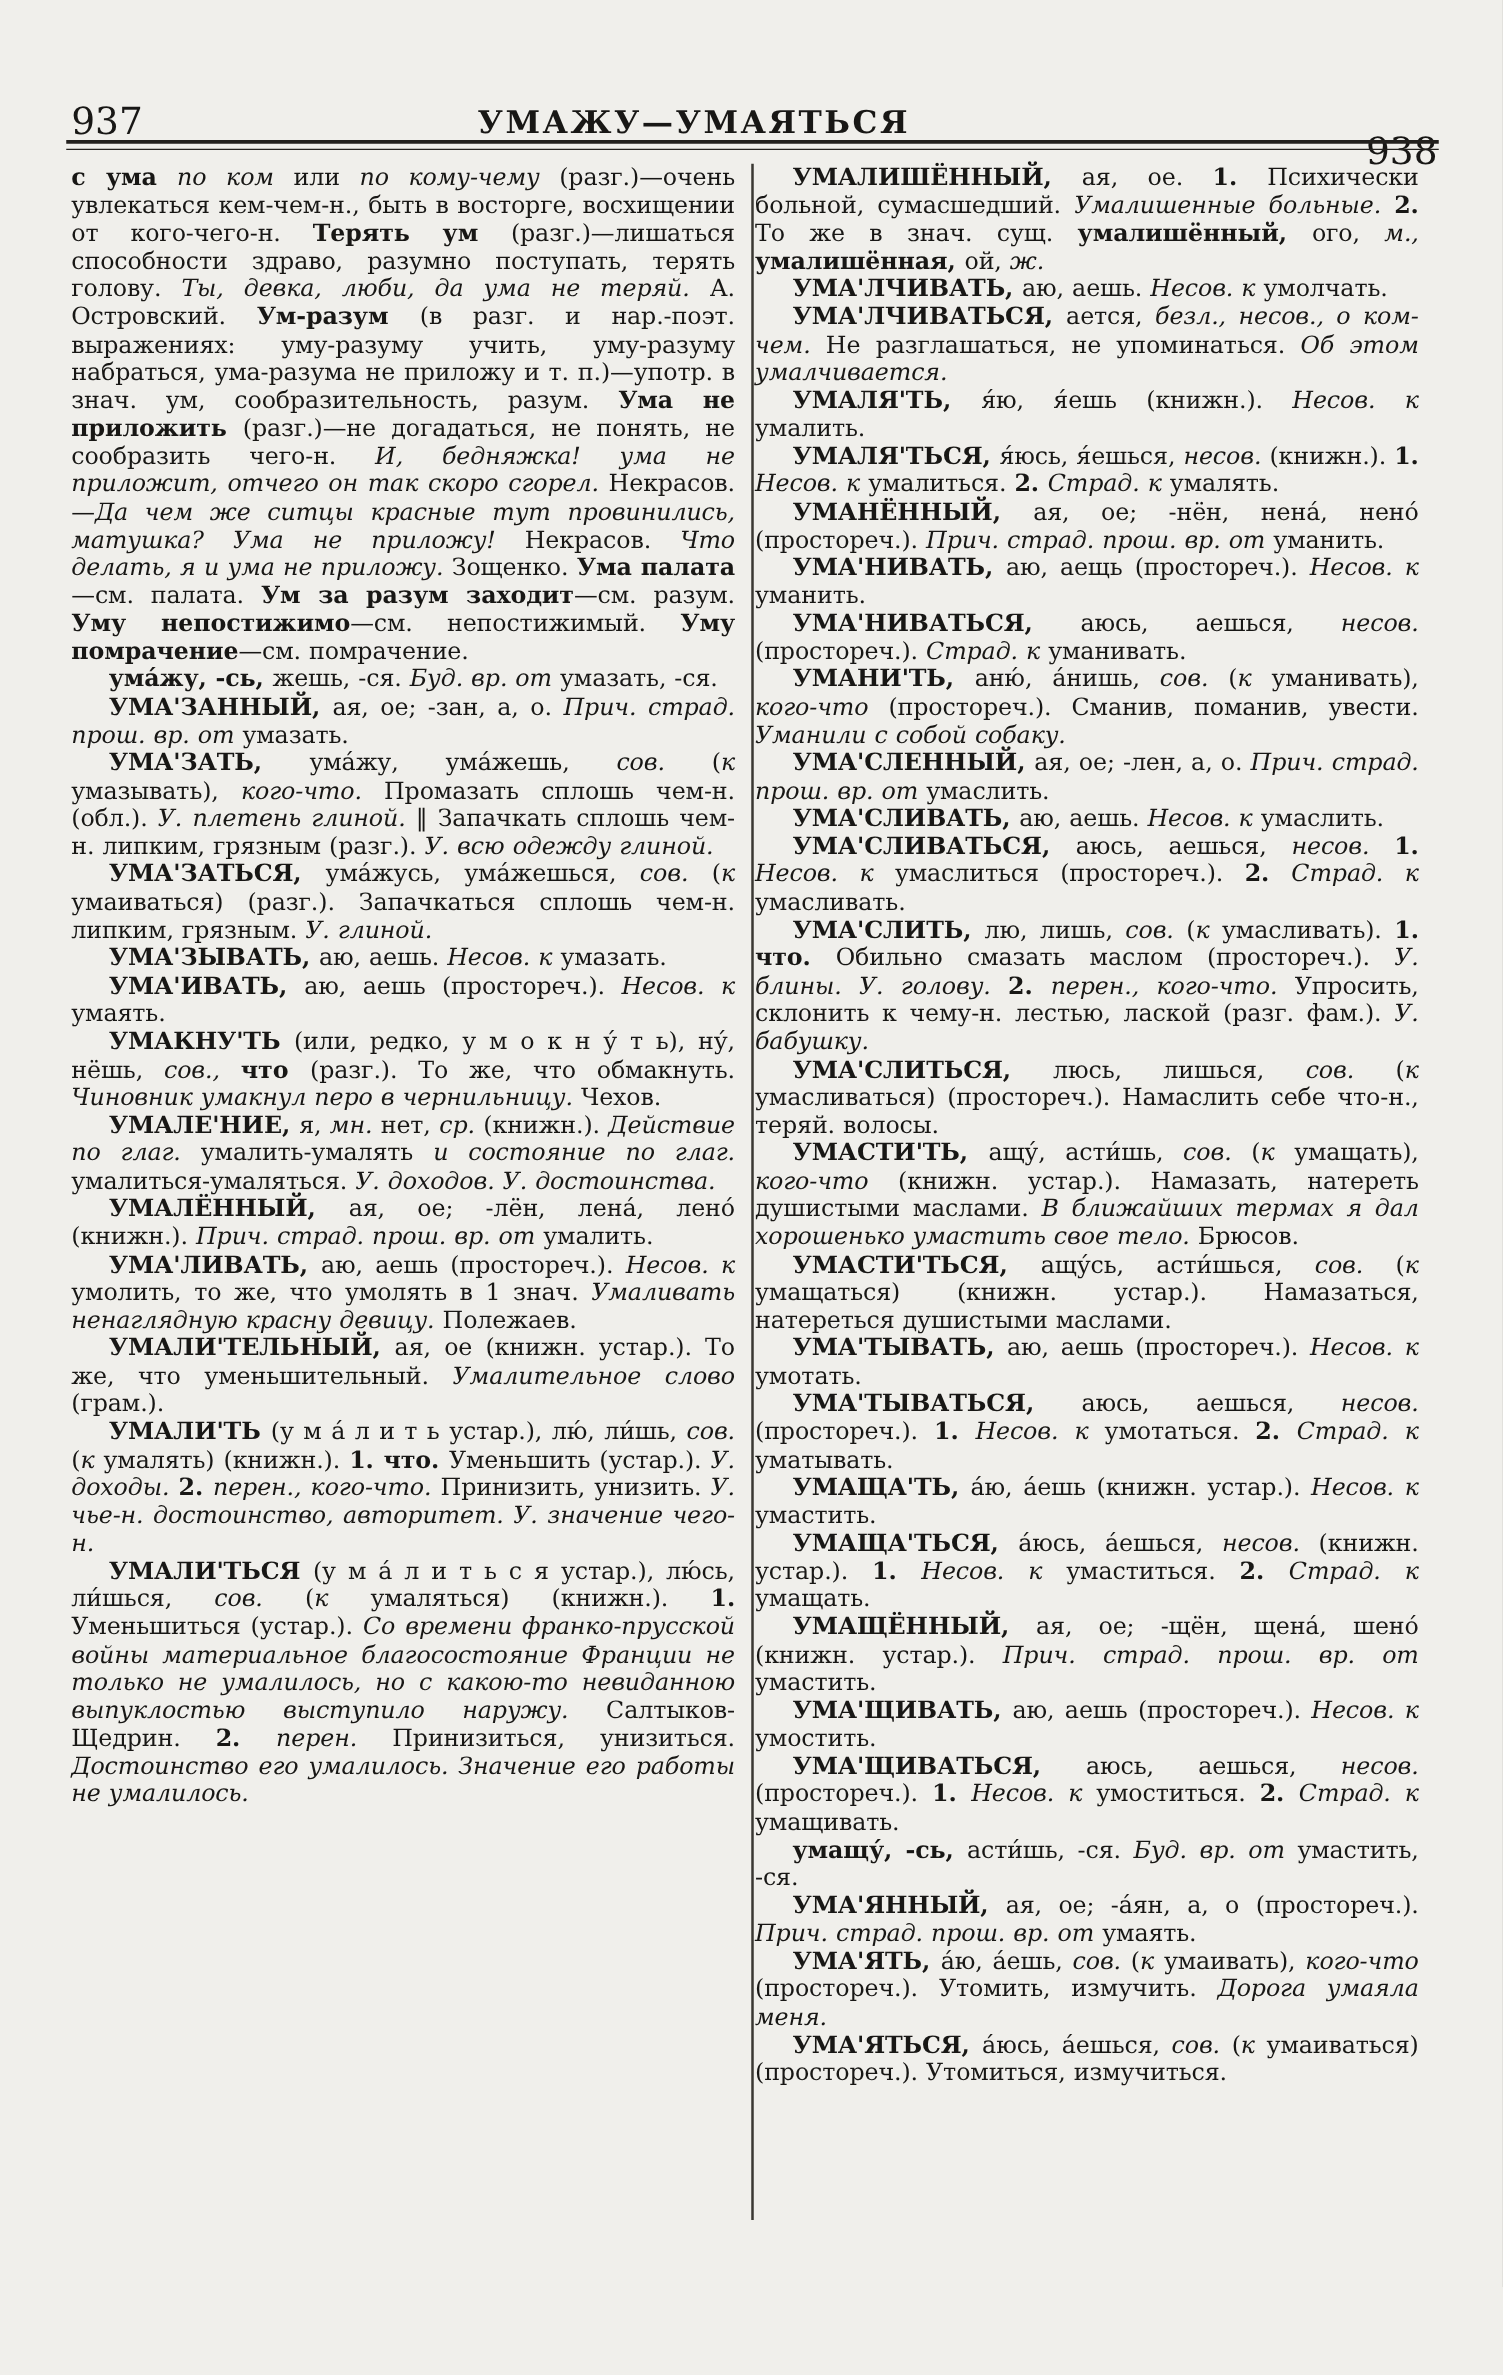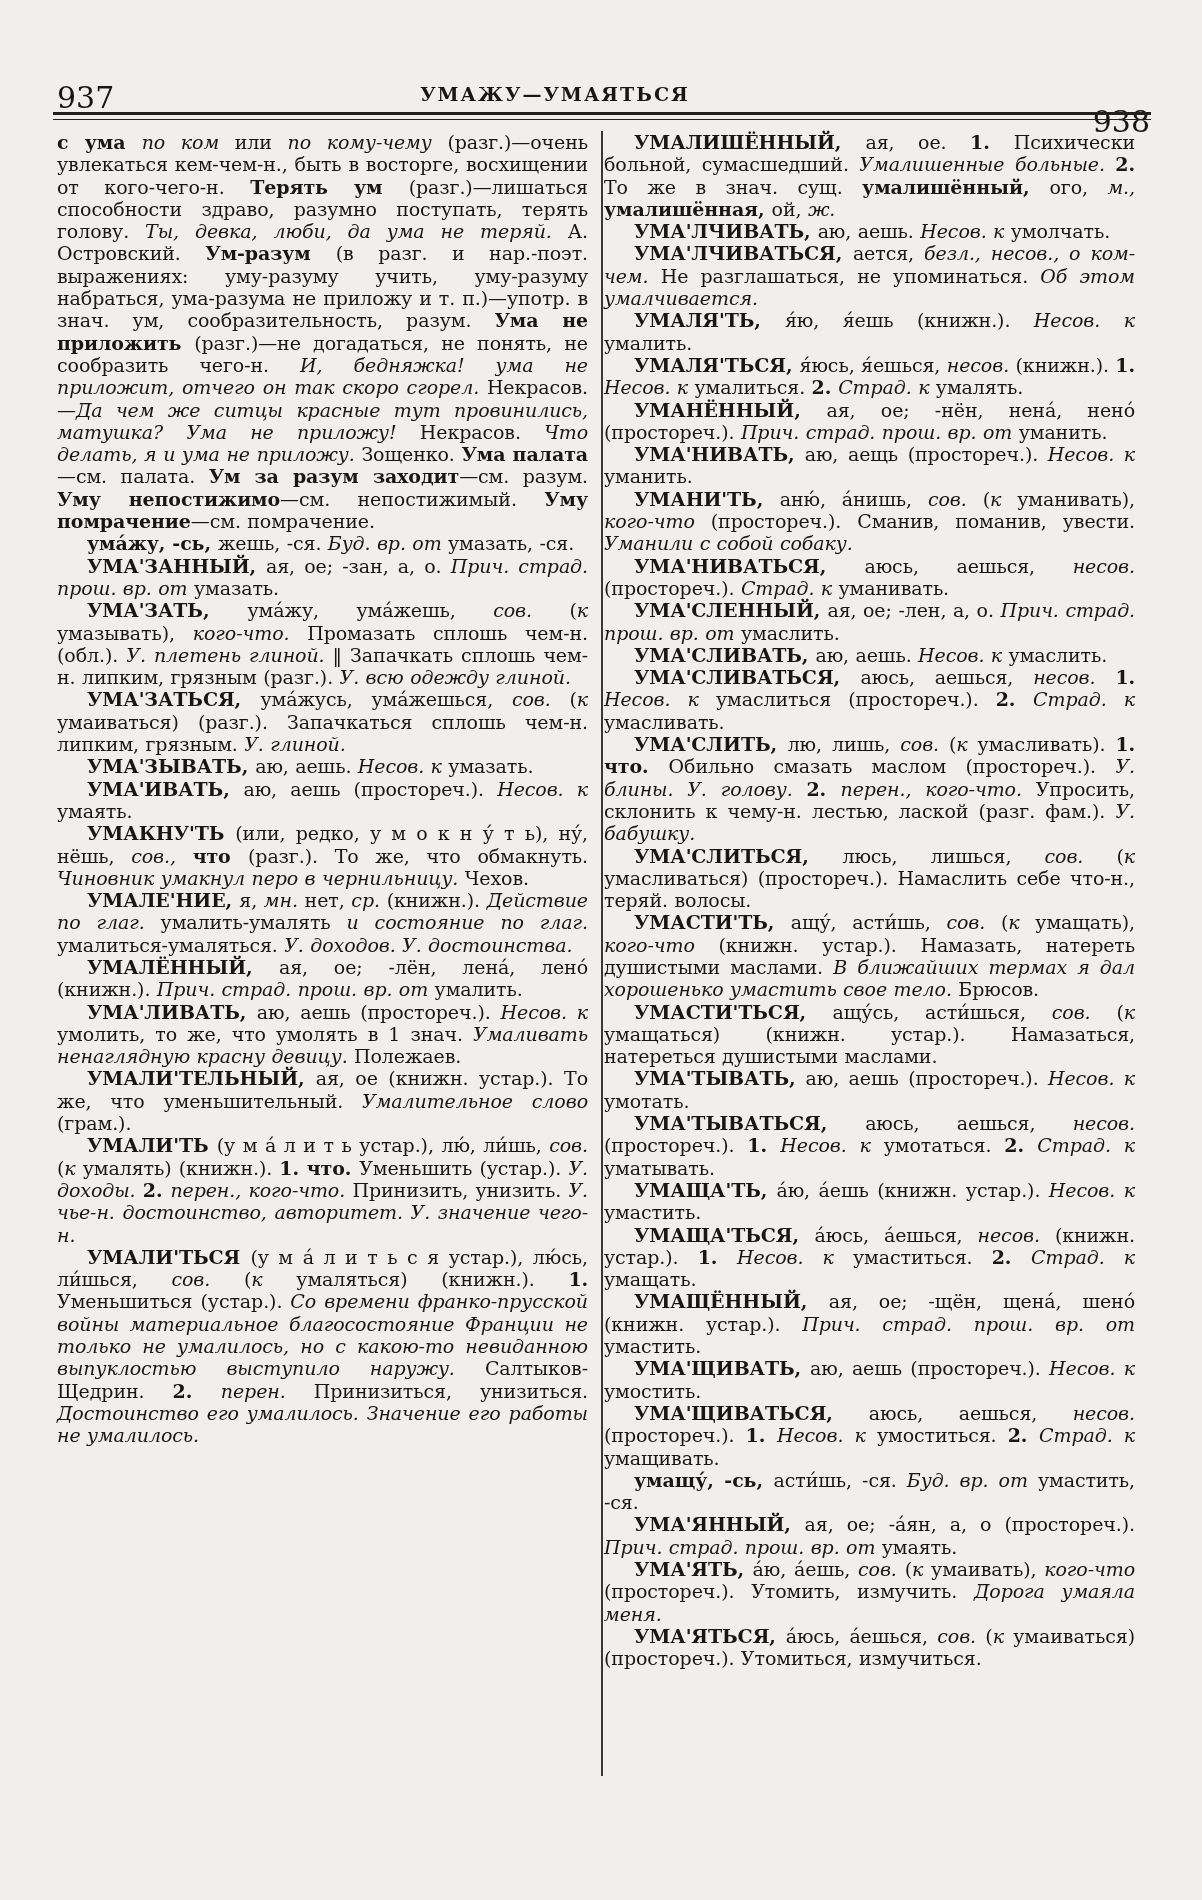--- a/index.html
+++ b/index.html
@@ -12,21 +12,21 @@
     color:#181715;
     overflow:hidden;
   }
   
   .header{position:absolute;top:80px;left:55px;width:1095px;height:28px;}
   .pagenum{position:absolute;top:0;font-size:30px;font-weight:normal;}
   .pagenum.left{left:2px;}
   .pagenum.right{right:0px;margin-top:24px;}
   .running-title{
     position:absolute;top:3px;left:255px;width:490px;
-    text-align:center;font-size:19px;font-weight:bold;letter-spacing:2px;
+    text-align:center;font-size:25px;font-weight:bold;letter-spacing:2px;
   }
   .rule{position:absolute;left:53px;width:1098px;background:#23211e;}
   .rule.thick{top:112px;height:3px;}
   .rule.thin{top:119px;height:1px;}
   
   .columns{position:absolute;top:131px;left:57px;width:1090px;display:flex;gap:16px;}
   .col{width:531px;text-align:justify;font-size:19px;line-height:22.3px;
        letter-spacing:-0.1px; word-spacing:0.5px;}
   .divider{position:absolute;left:601px;top:131px;width:2px;height:1645px;background:#3a3833;}
   p.entry{margin:0;padding:0;text-indent:30px;}
@@ -67,22 +67,22 @@
         <p class="entry"><span class="b">УМАЛИ'ТЬСЯ </span><span>(у м а́ л и т ь с я устар.), лю́сь, ли́шься, </span><span class="i">сов. </span><span>(</span><span class="i">к </span><span>умаляться) (книжн.). </span><span class="b">1. </span><span>Уменьшиться (устар.). </span><span class="i">Со времени франко-прусской войны материальное благосостояние Франции не только не умалилось, но с какою-то невиданною выпуклостью выступило наружу. </span><span>Салтыков-Щедрин. </span><span class="b">2. </span><span class="i">перен. </span><span>Принизиться, унизиться. </span><span class="i">Достоинство его умалилось. Значение его работы не умалилось.</span></p>
       </div>
     <div class="col">
         <p class="entry"><span class="b">УМАЛИШЁННЫЙ, </span><span>ая, ое. </span><span class="b">1. </span><span>Психически больной, сумасшедший. </span><span class="i">Умалишенные больные. </span><span class="b">2. </span><span>То же в знач. сущ. </span><span class="b">умалишённый, </span><span>ого, </span><span class="i">м., </span><span class="b">умалишённая, </span><span>ой, </span><span class="i">ж.</span></p>
         <p class="entry"><span class="b">УМА'ЛЧИВАТЬ, </span><span>аю, аешь. </span><span class="i">Несов. к </span><span>умолчать.</span></p>
         <p class="entry"><span class="b">УМА'ЛЧИВАТЬСЯ, </span><span>ается, </span><span class="i">безл., несов., о ком-чем. </span><span>Не разглашаться, не упоминаться. </span><span class="i">Об этом умалчивается.</span></p>
         <p class="entry"><span class="b">УМАЛЯ'ТЬ, </span><span>я́ю, я́ешь (книжн.). </span><span class="i">Несов. к </span><span>умалить.</span></p>
         <p class="entry"><span class="b">УМАЛЯ'ТЬСЯ, </span><span>я́юсь, я́ешься, </span><span class="i">несов. </span><span>(книжн.). </span><span class="b">1. </span><span class="i">Несов. к </span><span>умалиться. </span><span class="b">2. </span><span class="i">Страд. к </span><span>умалять.</span></p>
         <p class="entry"><span class="b">УМАНЁННЫЙ, </span><span>ая, ое; -нён, нена́, нено́ (простореч.). </span><span class="i">Прич. страд. прош. вр. от </span><span>уманить.</span></p>
         <p class="entry"><span class="b">УМА'НИВАТЬ, </span><span>аю, аещь (простореч.). </span><span class="i">Несов. к </span><span>уманить.</span></p>
+        <p class="entry"><span class="b">УМА'НИВАТЬСЯ, </span><span>аюсь, аешься, </span><span class="i">несов. </span><span>(простореч.). </span><span class="i">Страд. к </span><span>уманивать.</span></p>
         <p class="entry"><span class="b">УМАНИ'ТЬ, </span><span>аню́, а́нишь, </span><span class="i">сов. </span><span>(</span><span class="i">к </span><span>уманивать), </span><span class="i">кого-что </span><span>(простореч.). Сманив, поманив, увести. </span><span class="i">Уманили с собой собаку.</span></p>
-        <p class="entry"><span class="b">УМА'НИВАТЬСЯ, </span><span>аюсь, аешься, </span><span class="i">несов. </span><span>(простореч.). </span><span class="i">Страд. к </span><span>уманивать.</span></p>
         <p class="entry"><span class="b">УМА'СЛЕННЫЙ, </span><span>ая, ое; -лен, а, о. </span><span class="i">Прич. страд. прош. вр. от </span><span>умаслить.</span></p>
         <p class="entry"><span class="b">УМА'СЛИВАТЬ, </span><span>аю, аешь. </span><span class="i">Несов. к </span><span>умаслить.</span></p>
         <p class="entry"><span class="b">УМА'СЛИВАТЬСЯ, </span><span>аюсь, аешься, </span><span class="i">несов. </span><span class="b">1. </span><span class="i">Несов. к </span><span>умаслиться (простореч.). </span><span class="b">2. </span><span class="i">Страд. </span><span> </span><span class="i">к </span><span>умасливать.</span></p>
         <p class="entry"><span class="b">УМА'СЛИТЬ, </span><span>лю, лишь, </span><span class="i">сов. </span><span>(</span><span class="i">к </span><span>умасливать). </span><span class="b">1. </span><span class="bi">что. </span><span>Обильно смазать маслом (простореч.). </span><span class="i">У. блины. У. голову. </span><span class="b">2. </span><span class="i">перен., кого-что. </span><span>Упросить, склонить к чему-н. лестью, лаской (разг. фам.). </span><span class="i">У. бабушку.</span></p>
         <p class="entry"><span class="b">УМА'СЛИТЬСЯ, </span><span>люсь, лишься, </span><span class="i">сов. </span><span>(</span><span class="i">к </span><span>умасливаться) (простореч.). Намаслить себе что-н., теряй. волосы.</span></p>
         <p class="entry"><span class="b">УМАСТИ'ТЬ, </span><span>ащу́, асти́шь, </span><span class="i">сов. </span><span>(</span><span class="i">к </span><span>умащать), </span><span class="i">кого-что </span><span>(книжн. устар.). Намазать, натереть душистыми маслами. </span><span class="i">В ближайших термах я дал хорошенько умастить свое тело. </span><span>Брюсов.</span></p>
         <p class="entry"><span class="b">УМАСТИ'ТЬСЯ, </span><span>ащу́сь, асти́шься, </span><span class="i">сов. </span><span>(</span><span class="i">к </span><span>умащаться) (книжн. устар.). Намазаться, натереться душистыми маслами.</span></p>
         <p class="entry"><span class="b">УМА'ТЫВАТЬ, </span><span>аю, аешь (простореч.). </span><span class="i">Несов. к </span><span>умотать.</span></p>
         <p class="entry"><span class="b">УМА'ТЫВАТЬСЯ, </span><span>аюсь, аешься, </span><span class="i">несов. </span><span>(простореч.). </span><span class="b">1. </span><span class="i">Несов. к </span><span>умотаться. </span><span class="b">2. </span><span class="i">Страд. к </span><span>уматывать.</span></p>
         <p class="entry"><span class="b">УМАЩА'ТЬ, </span><span>а́ю, а́ешь (книжн. устар.). </span><span class="i">Несов. к </span><span>умастить.</span></p>

